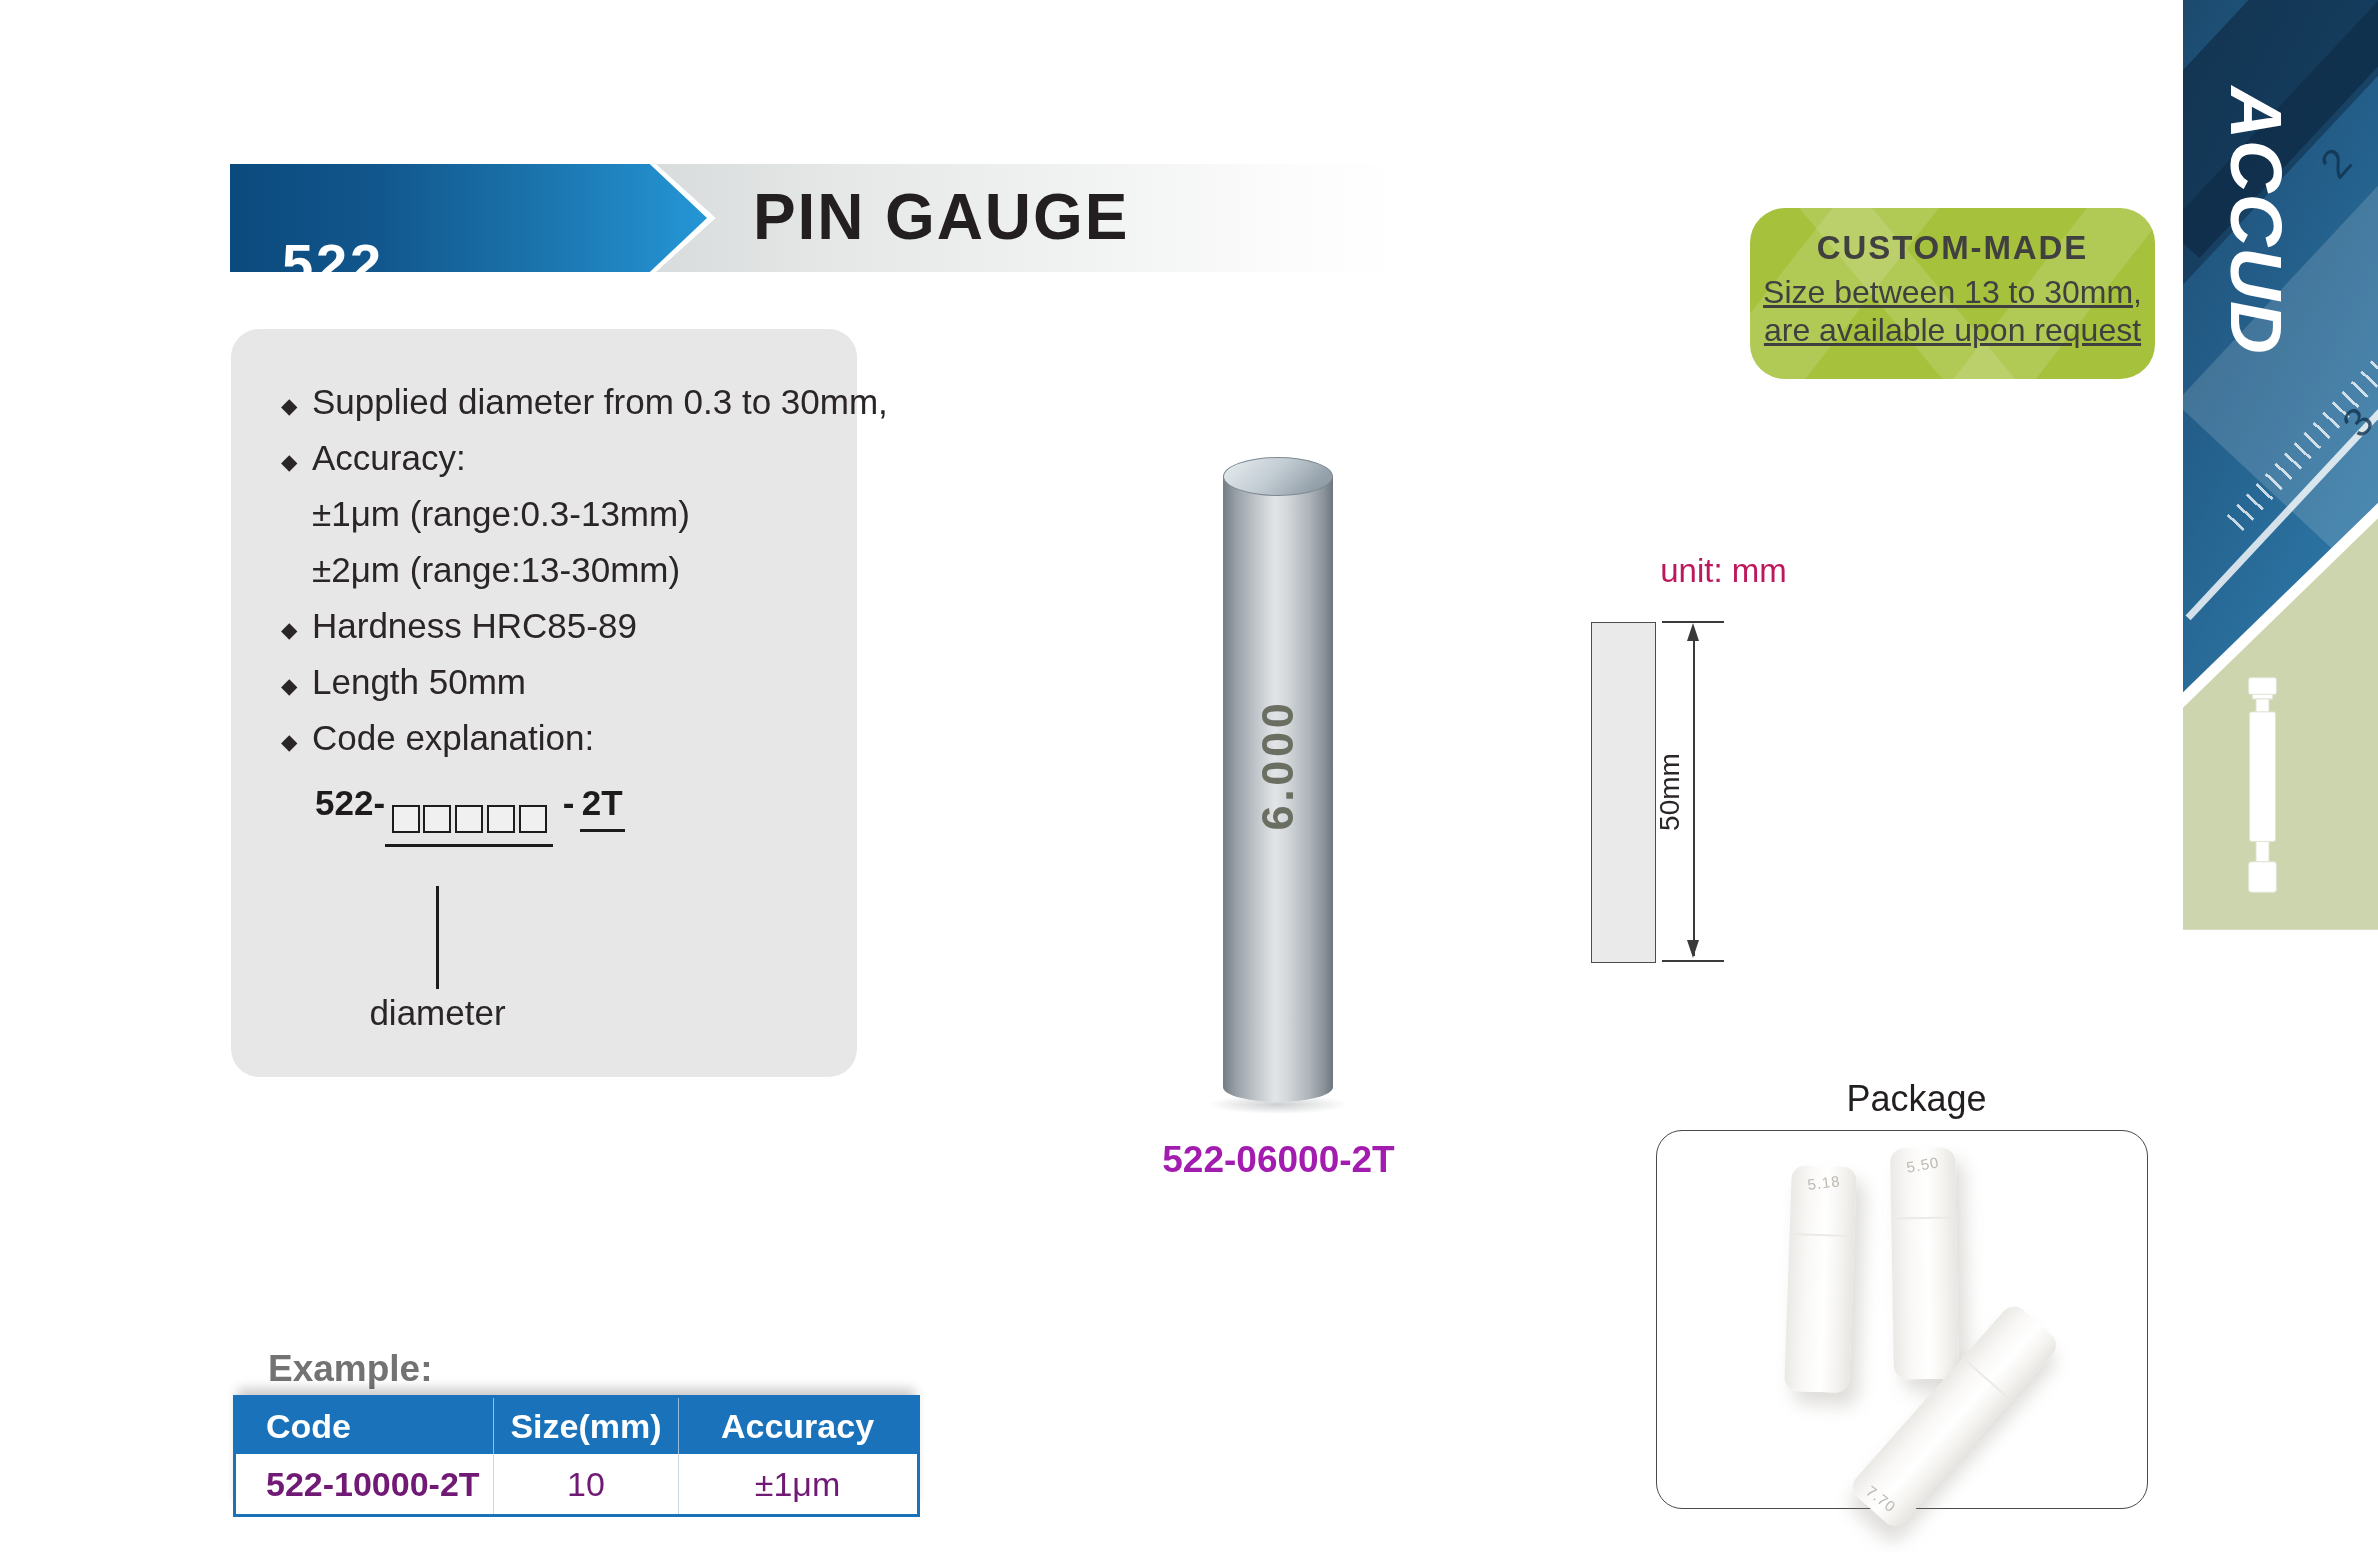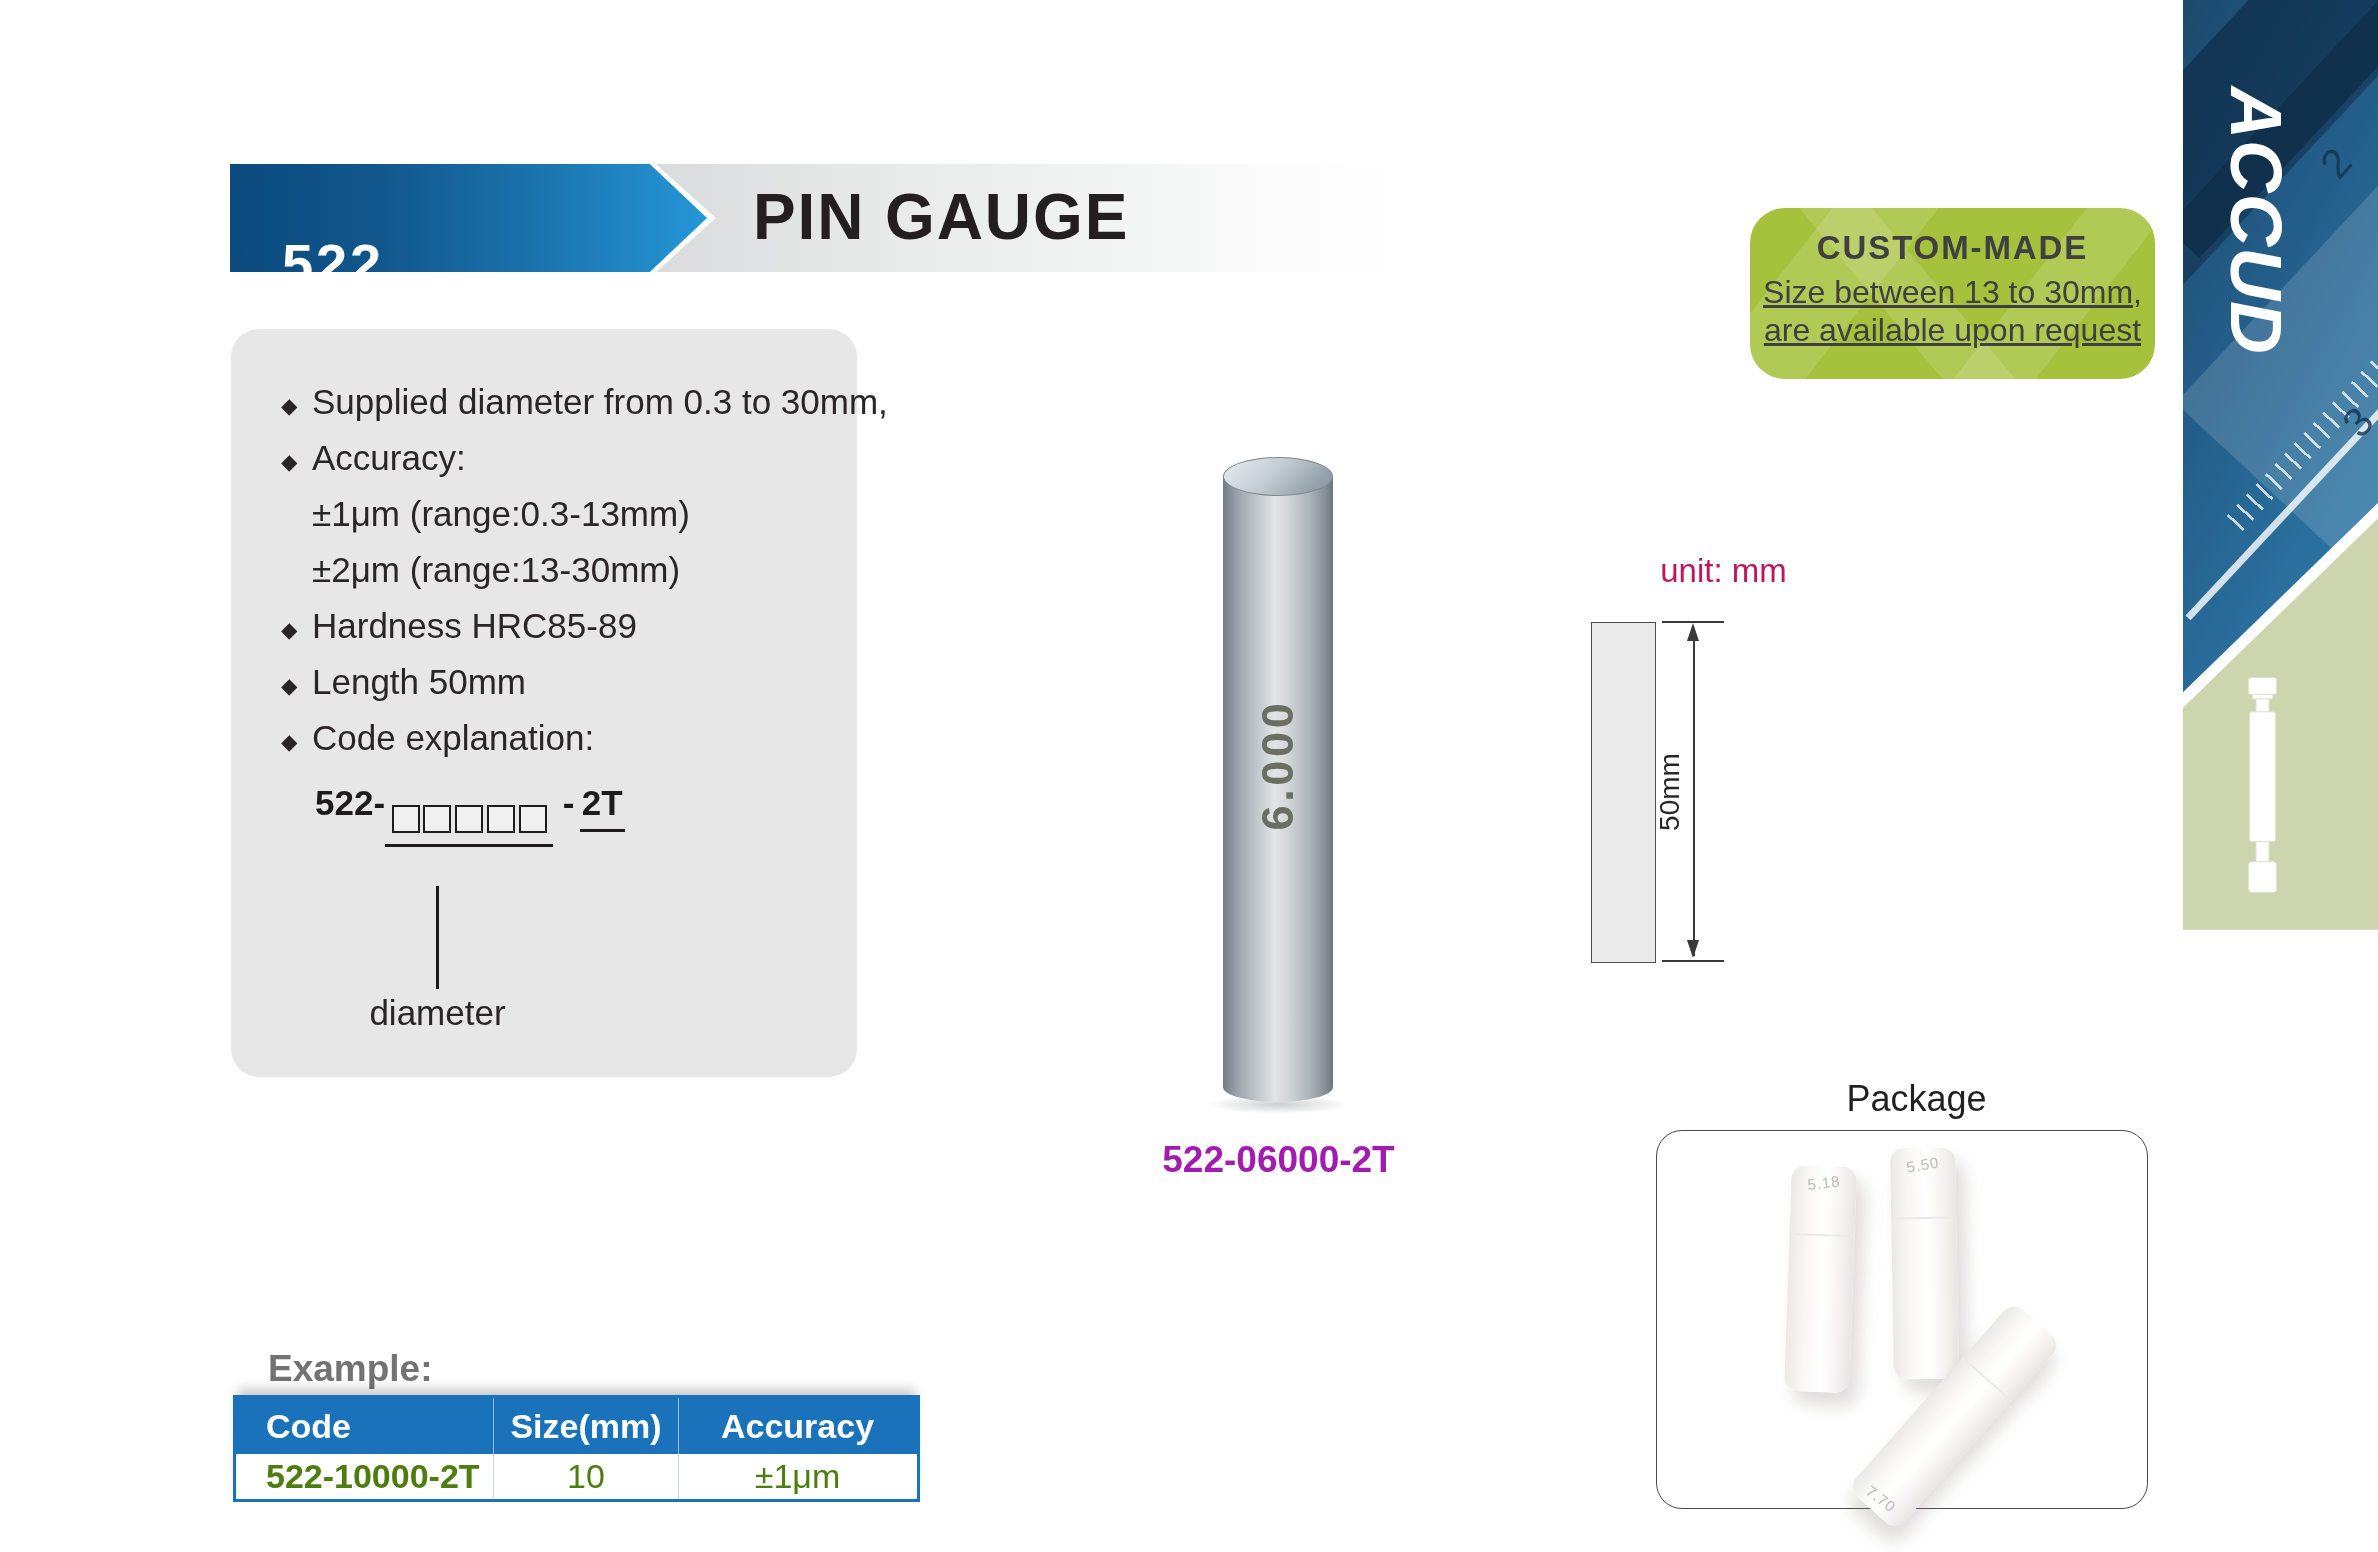--- a/index.html
+++ b/index.html
@@ -137,21 +137,21 @@
   .tube2{left:235px;top:17px;width:65px;height:231px;transform:rotate(-1deg);}
   .tube3{left:265px;top:160px;width:65px;height:250px;transform:rotate(41.5deg);}
   
   .example-label{position:absolute;left:268px;top:1348px;font-size:37px;font-weight:bold;color:#737373;}
   .example-table{
     position:absolute;left:233px;top:1395px;width:687px;border:3.7px solid #1a73ba;box-sizing:border-box;background:#fff;
     box-shadow:0 -11.2px 11.2px -4.7px rgba(0,0,0,0.22);
   }
   .tr{display:flex;width:100%;}
   .th-row{background:#1a73ba;color:#ffffff;height:56px;}
-  .td-row{background:#ffffff;color:#4d7c0f;height:45px;}
+  .td-row{background:#ffffff;color:#701a75;height:60px;}
   .cell{box-sizing:border-box;display:flex;align-items:center;justify-content:center;font-size:34px;}
   .c1{width:257px;justify-content:flex-start;padding-left:30px;}
   .c2{width:185px;}
   .c3{width:238px;}
   .th-row .cell{font-weight:bold;}
   .th-row .c2,.th-row .c3{border-left:1.9px solid rgba(255,255,255,0.55);}
   .td-row .c2,.td-row .c3{border-left:1.9px solid #ccd6de;}
   .td-row .c1{font-weight:bold;}
 </style>
 </head>

